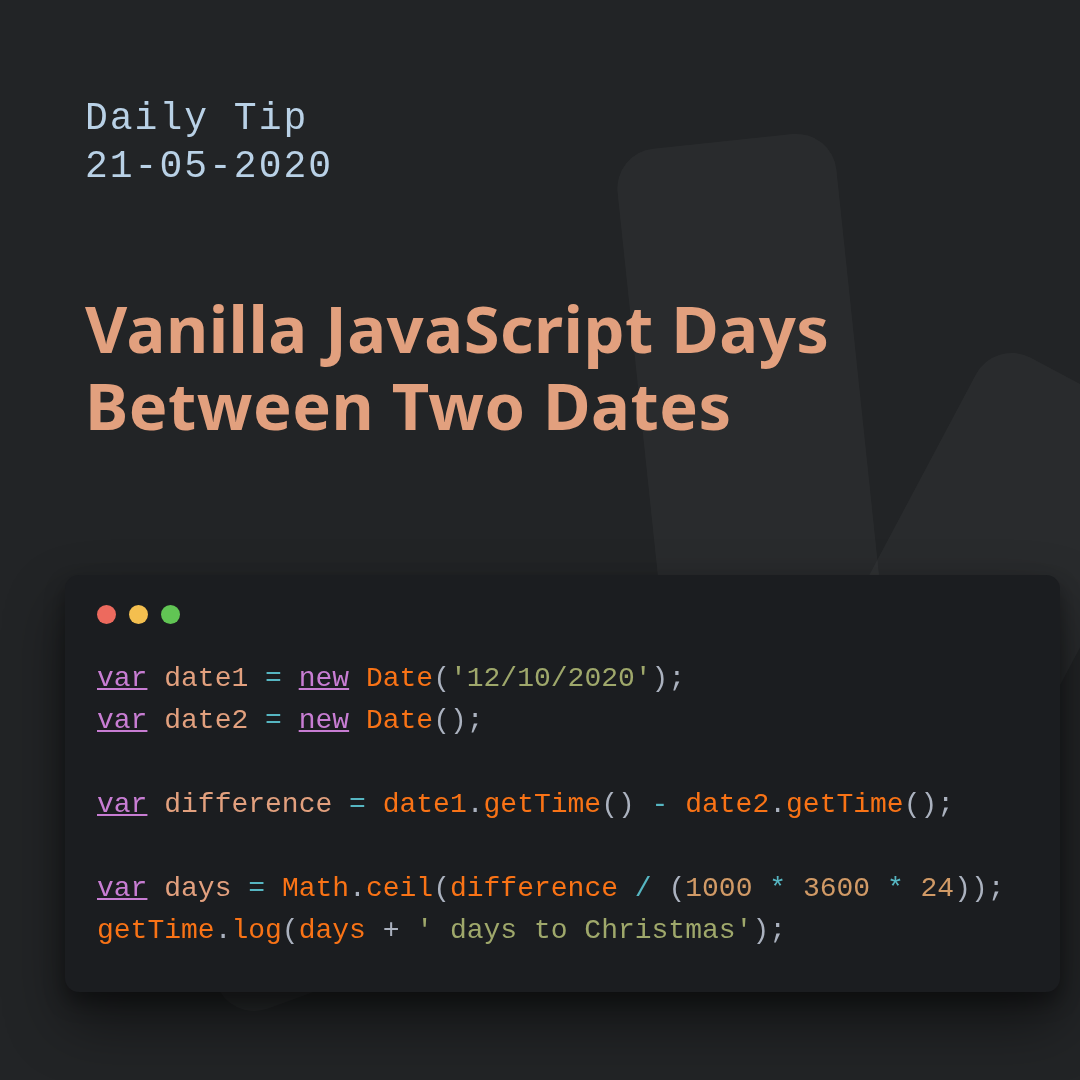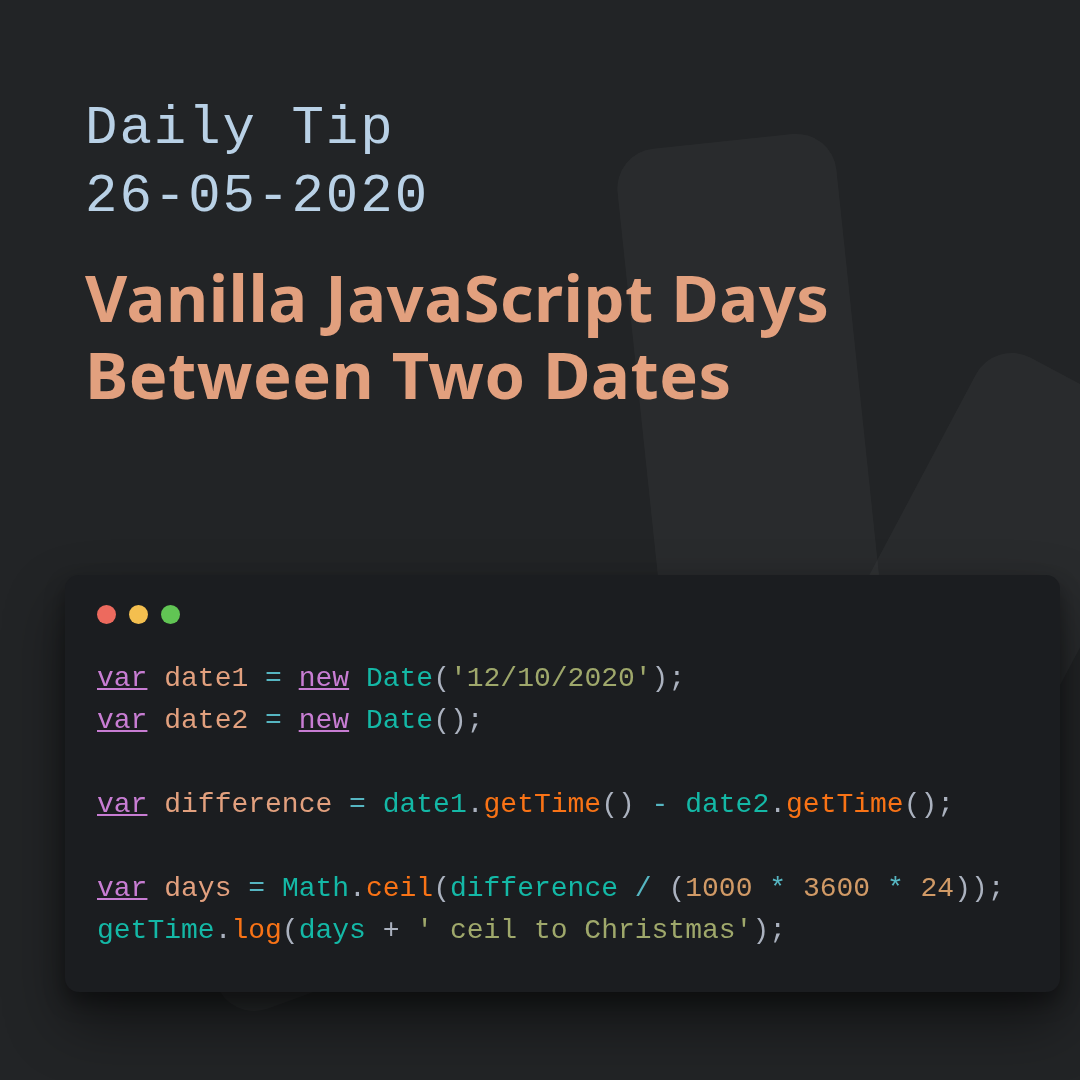--- a/index.html
+++ b/index.html
@@ -17,28 +17,28 @@
   }
   .shape.a{ width:220px; height:520px; left:640px; top:140px; transform:rotate(-6deg); }
   .shape.b{ width:220px; height:520px; left:860px; top:360px; transform:rotate(28deg); }
   .shape.c{ width:240px; height:640px; left:370px; top:480px; transform:rotate(70deg); }
 
   .wrap{ position:relative; z-index:2; padding:95px 85px 0 85px; }
 
   .eyebrow{
     font-family: "SFMono-Regular", ui-monospace, Menlo, Consolas, "Liberation Mono", monospace;
     color:#B9D1E6;
-    font-size:54px;
+    font-size:38px;
     line-height:1.25;
     letter-spacing:2px;
     font-weight:400;
   }
 
   .title{
-    margin-top:29px;
+    margin-top:100px;
     color:#E2A07E;
     font-size:65px;
     font-weight:700;
     line-height:1.18;
     letter-spacing:0.5px;
   }
 
   .code-window{
     position:absolute;
     left:65px;
@@ -58,51 +58,51 @@
 
   pre.code{
     font-family: "SFMono-Regular", ui-monospace, Menlo, Consolas, "Liberation Mono", monospace;
     font-size:28px;
     line-height:1.5;
     color:#C4C9CE;
     white-space:pre;
   }
   .kw{ color:#C87DD3;text-decoration:underline; }          
   .ident{ color:#E2A07E; }       
-  .type{ color:#14b8a6; }        
+  .type{ color:#f97316; }        
   .call{ color:#f97316; }        
   .str{ color:#9FA86B; }         
   .num{ color:#D19A66; }         
   .op{ color:#56B6C2; }          
   .punct{ color:#ABB2BF; }       
 </style>
 </head>
 <body>
 
 <div class="bg-shapes">
   <div class="shape a"></div>
   <div class="shape b"></div>
   <div class="shape c"></div>
 </div>
 
 <div class="wrap">
   <div class="eyebrow">
     <div>Daily Tip</div>
-    <div>26-05-2020</div>
+    <div>21-05-2020</div>
   </div>
   <h1 class="title">Vanilla JavaScript Days Between Two Dates</h1>
 </div>
 
 <div class="code-window">
   <div class="traffic">
     <span class="dot red"></span>
     <span class="dot yellow"></span>
     <span class="dot green"></span>
   </div>
 
 <pre class="code"><span class="kw">var</span> <span class="ident">date1</span> <span class="op">=</span> <span class="kw">new</span> <span class="type">Date</span><span class="punct">(</span><span class="str">'12/10/2020'</span><span class="punct">)</span><span class="punct">;</span>
 <span class="kw">var</span> <span class="ident">date2</span> <span class="op">=</span> <span class="kw">new</span> <span class="type">Date</span><span class="punct">(</span><span class="punct">)</span><span class="punct">;</span>
 
 <span class="kw">var</span> <span class="ident">difference</span> <span class="op">=</span> <span class="type">date1</span><span class="punct">.</span><span class="call">getTime</span><span class="punct">()</span> <span class="op">-</span> <span class="type">date2</span><span class="punct">.</span><span class="call">getTime</span><span class="punct">()</span><span class="punct">;</span>
 
 <span class="kw">var</span> <span class="ident">days</span> <span class="op">=</span> <span class="type">Math</span><span class="punct">.</span><span class="call">ceil</span><span class="punct">(</span><span class="type">difference</span> <span class="op">/</span> <span class="punct">(</span><span class="num">1000</span> <span class="op">*</span> <span class="num">3600</span> <span class="op">*</span> <span class="num">24</span><span class="punct">)</span><span class="punct">)</span><span class="punct">;</span>
-<span class="type">getTime</span><span class="punct">.</span><span class="call">log</span><span class="punct">(</span><span class="type">days</span> <span class="punct">+</span> <span class="str">' ceil to Christmas'</span><span class="punct">)</span><span class="punct">;</span></pre>
+<span class="type">getTime</span><span class="punct">.</span><span class="call">log</span><span class="punct">(</span><span class="type">days</span> <span class="punct">+</span> <span class="str">' days to Christmas'</span><span class="punct">)</span><span class="punct">;</span></pre>
 </div>
 
 </body></html>

